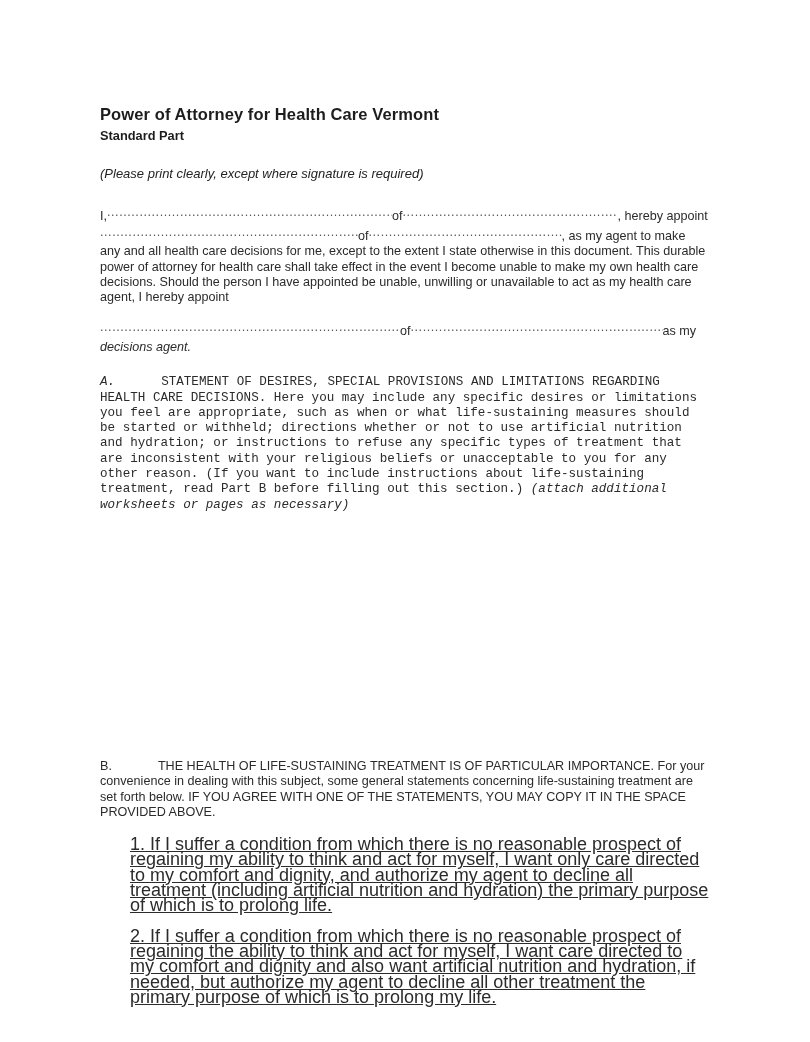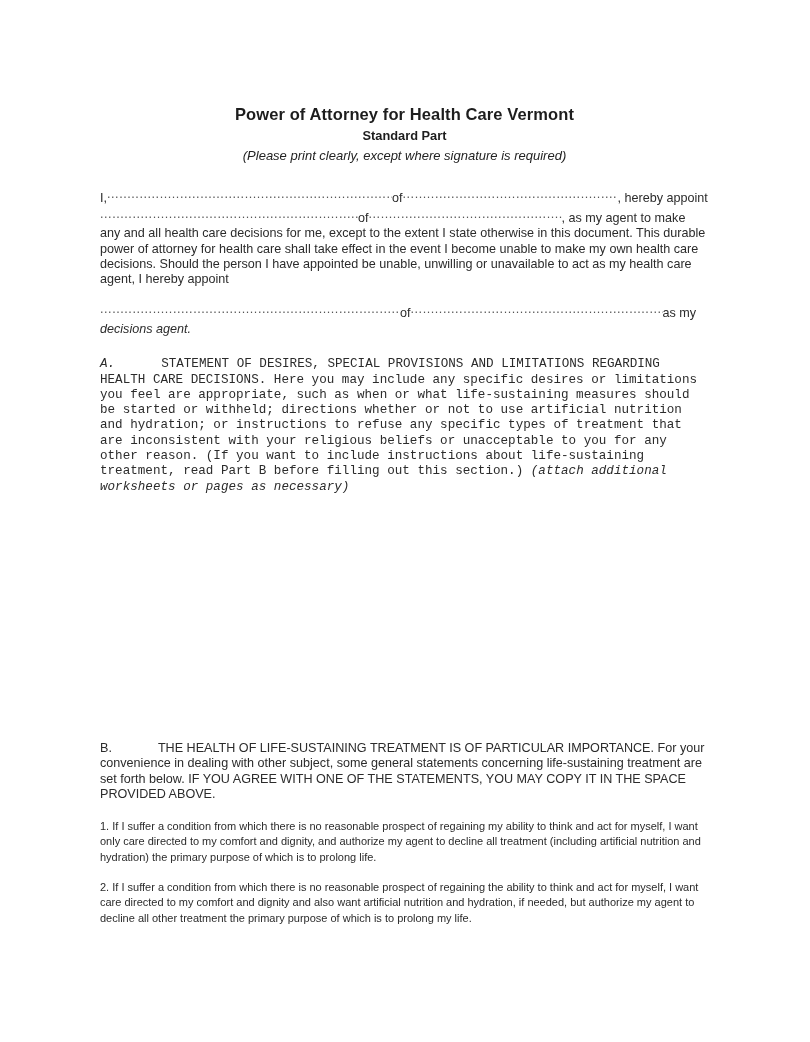--- a/index.html
+++ b/index.html
@@ -27,41 +27,40 @@
   .content {
     position: absolute;
     left: 100px;
     top: 0;
     width: 609px;
   }
 
   
   .title-block {
     margin-top: 104px;
-    text-align: center;
   }
   .doc-title {
     font-size: 16.5px;
     font-weight: bold;
     letter-spacing: 0.1px;
     line-height: 1.25;
     color: #1d1d1d;
   }
   .doc-subtitle {
     font-size: 12.8px;
     font-weight: bold;
     line-height: 1.45;
     margin-top: 2px;
     color: #1d1d1d;
   }
   .doc-note {
     font-size: 13px;
     font-style: italic;
     line-height: 1.45;
-    margin-top: 2px;
+    margin-top: 20px;
     color: #232323;
   }
 
   
   .body-para {
     font-size: 12.6px;
     line-height: 15.3px;
     text-align: left;
     color: #2b2b2b;
   }
@@ -90,24 +89,26 @@
   .dots-e { width: 300px; }
   .dots-f { width: 252px; }
 
   
   .write-space {
     height: 246px;
   }
 
   
   .statement {
-    font-size: 11px;
+    font-size: 18px;
     line-height: 15.3px;
+    margin-left: 30px;
     margin-top: 15px;
     color: #2b2b2b;
+    text-decoration: underline;
   }
   .stmt-first { margin-top: 17px; }
 </style>
 </head>
 <body>
 
 <div class="page">
   <div class="content">
 
     <div class="title-block">
@@ -122,21 +123,21 @@
 
     <div class="body-para para-alternate"><span class="dots dots-e">....................................................................................................................................................................................................................................................................................</span><span>of</span><span class="dots dots-f">....................................................................................................................................................................................................................................................................................</span><span>as my</span>
       <span class="ital">decisions agent.</span>
     </div>
 
     <div class="body-para para-section-a"><span class="ital">A.</span><span class="tab-gap"></span><span>STATEMENT OF DESIRES, SPECIAL PROVISIONS AND LIMITATIONS REGARDING HEALTH CARE DECISIONS.</span><span> Here you may include any specific desires or limitations you feel are appropriate, such as when or what life-sustaining measures should be started or withheld; directions whether or not to use artificial nutrition and hydration; or instructions to refuse any specific types of treatment that are inconsistent with your religious beliefs or unacceptable to you for any other reason. (If you want to include instructions about life-sustaining treatment, read Part B before filling out this section.) </span><span class="ital">(attach additional worksheets or pages as necessary)</span>
     </div>
 
     <div class="write-space"></div>
 
-    <div class="body-para para-section-b"><span>B.</span><span class="tab-gap"></span><span>THE HEALTH OF LIFE-SUSTAINING TREATMENT IS OF PARTICULAR IMPORTANCE.</span><span> For your convenience in dealing with other subject, some general statements concerning life-sustaining treatment are set forth below. IF YOU AGREE WITH ONE OF THE STATEMENTS, YOU MAY COPY IT IN THE SPACE PROVIDED ABOVE.</span>
+    <div class="body-para para-section-b"><span>B.</span><span class="tab-gap"></span><span>THE HEALTH OF LIFE-SUSTAINING TREATMENT IS OF PARTICULAR IMPORTANCE.</span><span> For your convenience in dealing with this subject, some general statements concerning life-sustaining treatment are set forth below. IF YOU AGREE WITH ONE OF THE STATEMENTS, YOU MAY COPY IT IN THE SPACE PROVIDED ABOVE.</span>
     </div>
 
     <div class="statement stmt-first">1. If I suffer a condition from which there is no reasonable prospect of regaining my ability to think and act for myself, I want only care directed to my comfort and dignity, and authorize my agent to decline all treatment (including artificial nutrition and hydration) the primary purpose of which is to prolong life.</div>
 
     <div class="statement">2. If I suffer a condition from which there is no reasonable prospect of regaining the ability to think and act for myself, I want care directed to my comfort and dignity and also want artificial nutrition and hydration, if needed, but authorize my agent to decline all other treatment the primary purpose of which is to prolong my life.</div>
 
 
   </div>
 </div>
 

